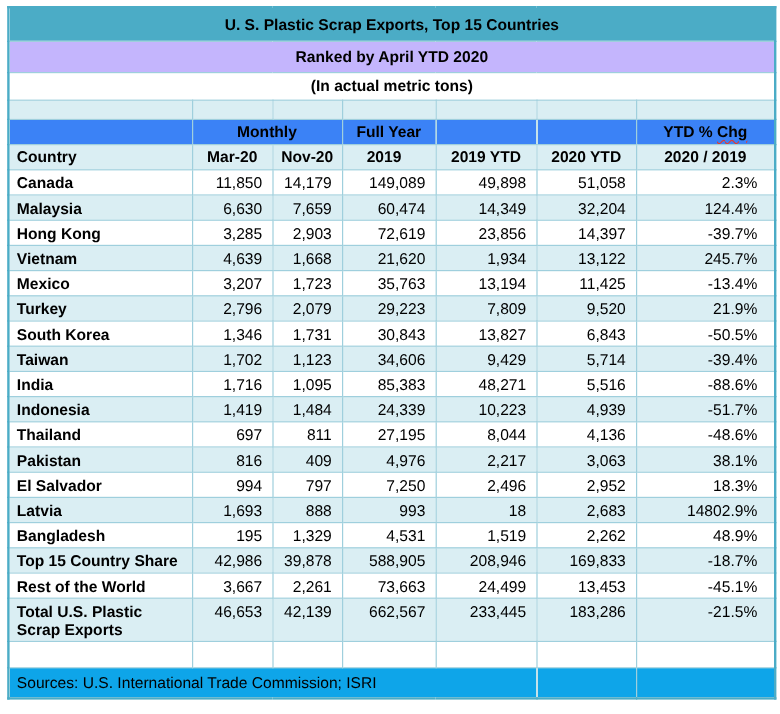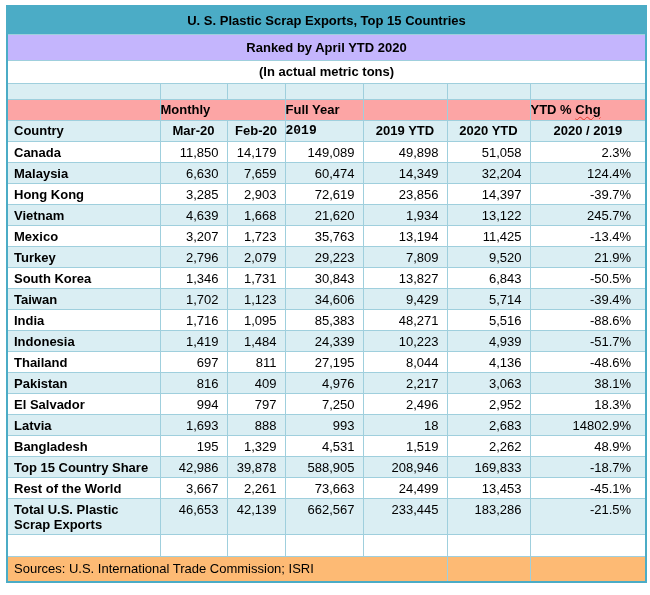--- a/index.html
+++ b/index.html
@@ -41,23 +41,23 @@
   }
   .units-row td {
     background: #ffffff;
     font-weight: bold;
     text-align: center;
     height: 23px;
     vertical-align: middle;
   }
   .spacer-row td { background: #DAEEF3; height: 16px; }
   .group-row td {
-    background: #fca5a5;
-    font-weight: bold;
-    text-align: left;
+    background: #3b82f6;
+    font-weight: bold;
+    text-align: center;
     height: 21px;
     vertical-align: middle;
   }
   .colhdr-row td {
     background: #DAEEF3;
     font-weight: bold;
     text-align: center;
     height: 21px;
     vertical-align: middle;
   }
@@ -76,21 +76,21 @@
     vertical-align: top;
     line-height: 15px;
   }
   .pct { padding-right: 14px; }
   .data-row td { height: 20px; }
   .shaded { background: #DAEEF3; }
   .unshaded { background: #ffffff; }
 
   .empty-row td { background: #ffffff; height: 22px; }
   .sources-row td {
-    background: #fdba74;
+    background: #0ea5e9;
     height: 26px;
     vertical-align: middle;
   }
   .sources-cell { text-align: left; padding-left: 6px; }
 
   .misspell {
     text-decoration-line: underline;
     text-decoration-style: wavy;
     text-decoration-color: #e23a2e;
     text-decoration-thickness: 1px;
@@ -138,22 +138,22 @@
         <td></td>
         <td></td>
         <td>
           <span>YTD %</span>
           <span class="misspell">Chg</span>
         </td>
       </tr>
       <tr class="colhdr-row">
         <td style="text-align:left; padding-left:6px;">Country</td>
         <td>Mar-20</td>
-        <td>Feb-20</td>
-        <td style="text-align:left; padding-right:8px;font-family:Liberation Mono, monospace;">2019</td>
+        <td>Nov-20</td>
+        <td style="text-align:center; padding-right:8px;">2019</td>
         <td>2019 YTD</td>
         <td>2020 YTD</td>
         <td>2020 / 2019</td>
       </tr>
     </tbody>
 
     <tbody>
         <tr class="data-row unshaded">
           <td class="country">Canada</td>
           <td class="num">11,850</td>

